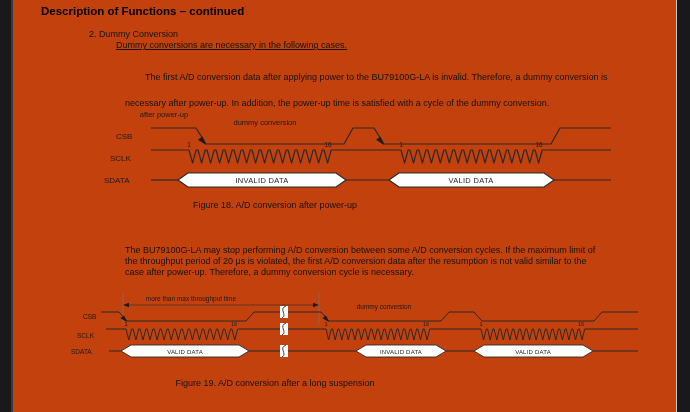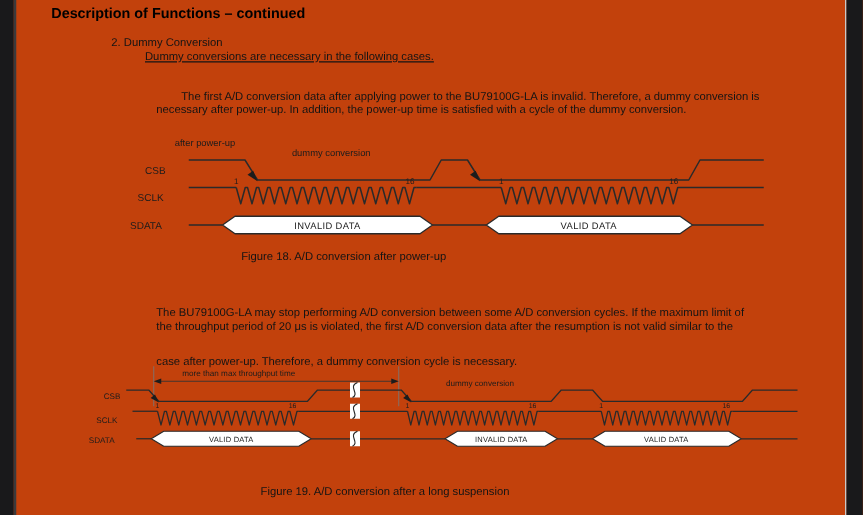--- a/index.html
+++ b/index.html
@@ -6,31 +6,31 @@
   .viewport{position:relative;width:690px;height:412px;overflow:hidden;background:#19191b;
     font-family:"Liberation Sans",sans-serif;}
   .page{position:absolute;left:11px;top:0;width:663px;height:412px;background:#c2410c;
     border-left:2px solid #3a3a3c;border-right:1px solid #c8c8c8;}
   .t{position:absolute;white-space:nowrap;color:#141414;font-size:9px;line-height:11px;}
   .title{position:absolute;left:28px;top:5px;font-size:11.5px;font-weight:bold;color:#000;white-space:nowrap;}
   .s4h{left:76px;top:29px;}
   .s4i{left:103px;top:40px;text-decoration:underline;}
   .sub1h{left:100px;top:61px;}
   .sub1l1{left:112px;top:72px;margin-left:20px;}
-  .sub1l2{left:112px;top:82px;}
+  .sub1l2{left:112px;top:98px;}
   .sub2h{left:100px;top:234px;}
   .sub2l1{left:112px;top:245px;}
   .sub2l2{left:112px;top:256px;}
-  .sub2l3{left:112px;top:284px;}
+  .sub2l3{left:112px;top:267px;}
   .fig{position:absolute;overflow:visible;}
   .fig18{left:83px;top:105px;}
   .fig19{left:56px;top:290px;}
   .cap{position:absolute;left:0;width:524px;text-align:center;font-size:9px;color:#141414;}
   .cap18{top:200px;}
-  .cap19{top:388px;margin-left:33px;}
+  .cap19{top:378px;}
   svg text{fill:#1c1c1c;}
   .wave{fill:none;stroke:#2a2a2a;stroke-width:1.2;stroke-linejoin:round;}
   .wave19{fill:none;stroke:#2a2a2a;stroke-width:1;stroke-linejoin:round;}
   .hexa{fill:#ffffff;stroke:#2a2a2a;stroke-width:1.1;stroke-linejoin:round;}
   .hexa19{fill:#ffffff;stroke:#2a2a2a;stroke-width:0.9;stroke-linejoin:round;}
   .ah{fill:#1c1c1c;stroke:none;}
   .siglab{font-size:8px;}
   .siglab19{font-size:6.5px;}
   .ann{font-size:7.5px;}
   .ann19{font-size:6.5px;}

